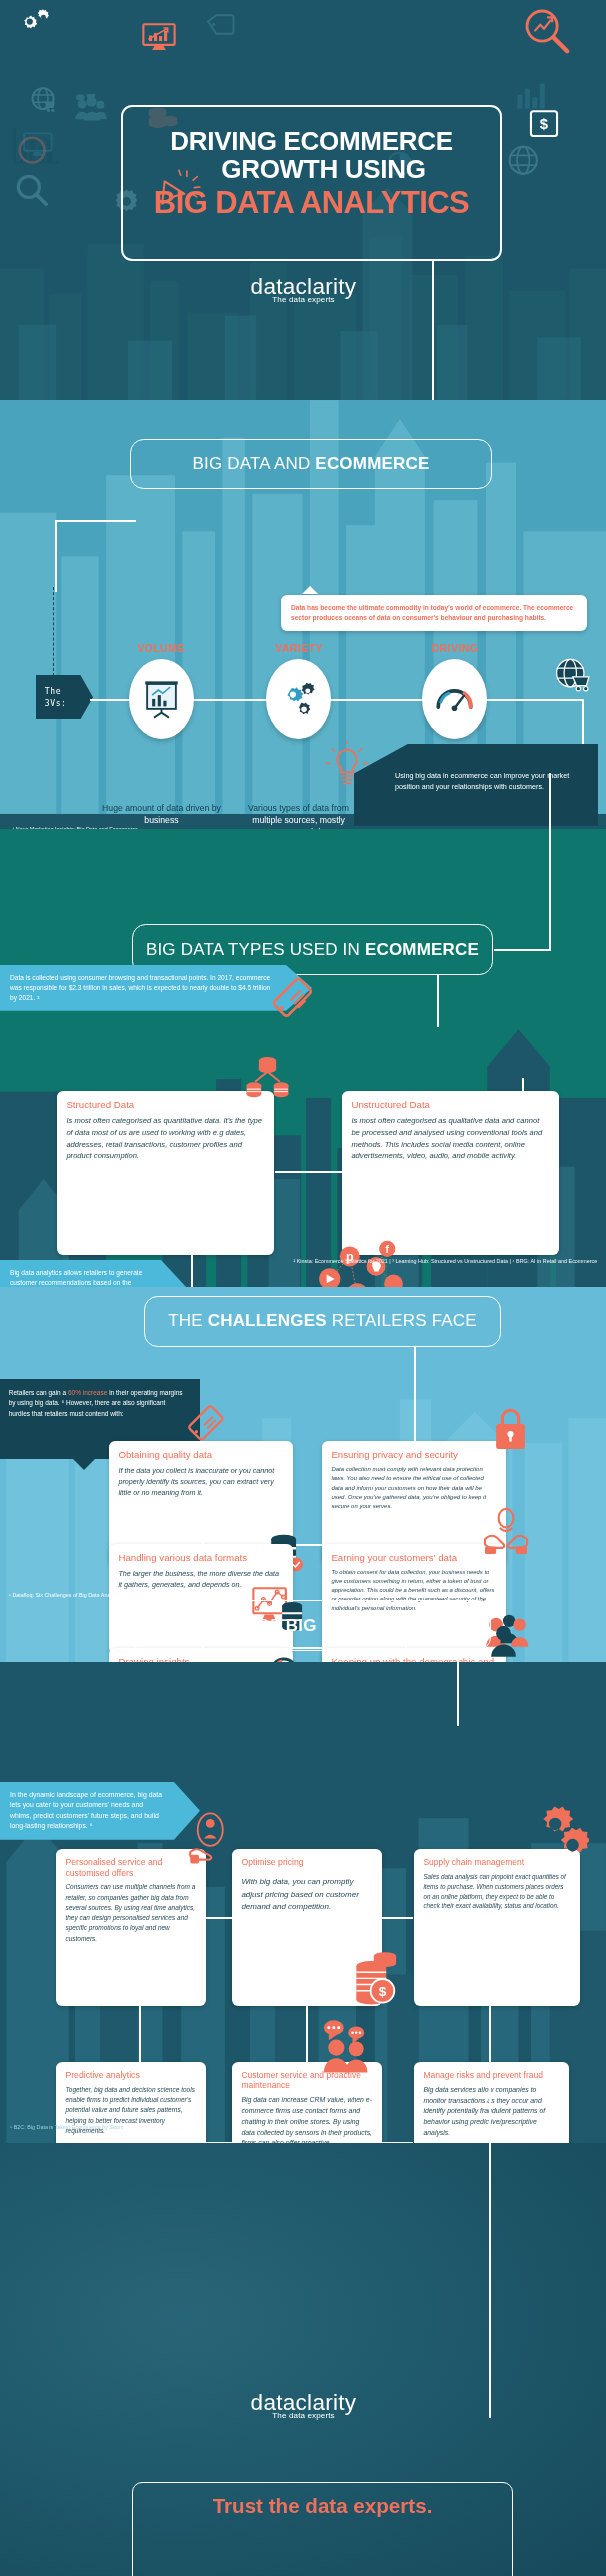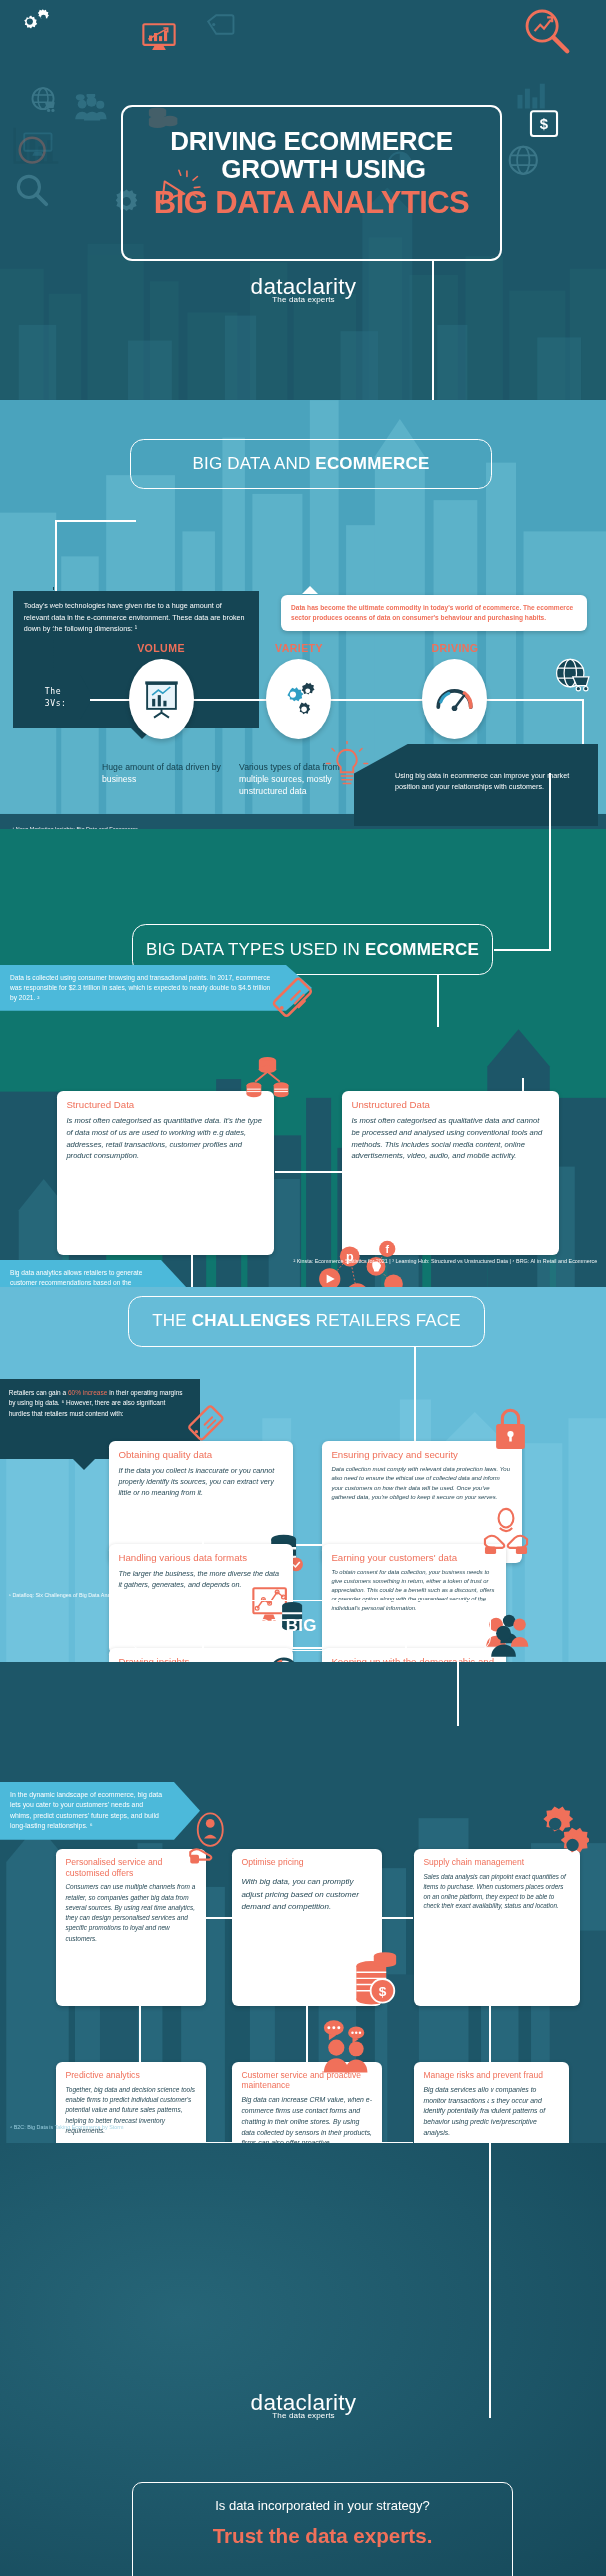--- a/index.html
+++ b/index.html
@@ -74,21 +74,21 @@
     text-align:center; box-shadow:0 1.9px 5px rgba(0,0,0,.2);
   }
   .stat-num { color:#f0705a; font-weight:800; font-size:24px; line-height:1; letter-spacing:-0.6px; }
   .stat-txt { color:#2a5565; font-size:5.4px; line-height:1.32; margin-top:2.5px; padding:0 5px; }
 
   .vcircle {
     position:absolute; width:65px; height:80px; background:#fff; border-radius:50%;
     display:flex; align-items:center; justify-content:center; box-shadow:0 2.5px 5.6px rgba(0,0,0,.2);
   }
   .vlabel { position:absolute; color:#f0705a; font-size:10.6px; font-weight:800; letter-spacing:0.4px; text-align:center; width:100px;}
-  .vdesc  { position:absolute; width:119px; color:#14414f; font-size:8.7px; line-height:1.38; }
+  .vdesc  { position:absolute; width:119px; text-align:center; color:#14414f; font-size:8.7px; line-height:1.38;margin-top:41px; }
   .vdesc b { color:#fff; font-weight:400; }
 
   .threevs {
     position:absolute; background:#154554; color:#fff;
     font-family:"DejaVu Sans Mono", monospace; font-size:8.1px; line-height:1.5;
     padding:10px 8.7px; letter-spacing:0.6px;
     clip-path: polygon(0 0, 78% 0, 100% 50%, 78% 100%, 0 100%);
     width:57px;
   }
 
@@ -286,23 +286,20 @@
     </svg>
 
     <div class="pill" style="left:130px;top:39px;width:362px;height:50px;">
       <div class="t">
         <span>BIG DATA AND </span><b>ECOMMERCE</b>
       </div>
     </div>
     <div class="ln h" style="left:55px;top:120px;width:81px"></div>
     <div class="ln v" style="left:55px;top:120px;height:72px"></div>
 
-    <div class="navybox tail" style="left:12.5px;top:191px;width:246px;height:137px">
-      <span>Today's web technologies have given rise to a huge amount of relevant data in the e-commerce environment. These data are broken down by the following dimensions: ¹</span>
-    </div>
 
     <div class="bubble" style="left:281px;top:195px;width:306px;">
       <span>Data has become the ultimate commodity in today's world of ecommerce. The ecommerce sector produces oceans of data on consumer's behaviour and purchasing habits.</span>
     </div>
     <svg style="position:absolute;left:554px;top:257px" width="40" height="36" viewBox="0 0 64 58">
       <circle cx="26" cy="26" r="22" fill="#154554"></circle>
       <g stroke="#ffffff" stroke-width="2" fill="none">
           <ellipse cx="26" cy="26" rx="10" ry="22"></ellipse>
           <path d="M5 18h42M5 34h42"></path>
           <circle cx="26" cy="26" r="22"></circle>
@@ -534,21 +531,21 @@
           <rect x="420" y="210" width="46" height="390"></rect>
         <rect x="540" y="270" width="80" height="330"></rect>
           <rect x="640" y="180" width="50" height="420"></rect>
         <polygon points="760,200 820,260 820,600 700,600 700,260"></polygon>
         <rect x="840" y="250" width="60" height="350"></rect>
           <rect x="910" y="210" width="60" height="390"></rect>
       </g>
     </svg>
 
     <div class="ln v" style="left:191px;top:-50px;height:50px"></div>
-    <div class="pill" style="left:128px;top:8.7px;width:357px;height:51px;">
+    <div class="pill" style="left:144px;top:8.7px;width:357px;height:51px;">
       <div class="t">
         <span>THE </span><b>CHALLENGES</b><span> RETAILERS FACE</span>
       </div>
     </div>
     <div class="ln v" style="left:414px;top:60px;height:96px"></div>
 
     <div class="navybox" style="left:-2.5px;top:92px;width:202px;height:80px;font-size:6.5px">
       <span>Retailers can gain a </span><span class="coral">60% increase</span><span> in their operating margins by using big data. ⁵ However, there are also significant hurdles that retailers must contend with:</span>
       <div style="position:absolute;left:75px;bottom:-11.2px;border-left:11.2px solid transparent;border-right:11.2px solid transparent;border-top:11.2px solid #154554"></div>
     </div>
@@ -559,21 +556,21 @@
           <path d="M28 33 l12 -12"></path>
           <path d="M33 38 l12 -12"></path>
           <path d="M38 43 l9 -9"></path>
         </g>
     </svg>
 
     <div class="card" style="left:109px;top:154px;width:184px;height:122px">
       <h4>Obtaining quality data</h4>
       <p style="font-size:7.2px;line-height:1.55">If the data you collect is inaccurate or you cannot properly identify its sources, you can extract very little or no meaning from it.</p>
     </div>
-    <div class="card" style="left:322px;top:154px;width:200px;height:122px">
+    <div class="card" style="left:322px;top:154px;width:184px;height:122px">
       <h4>Ensuring privacy and security</h4>
       <p style="font-size:6px;line-height:1.55">Data collection must comply with relevant data protection laws. You also need to ensure the ethical use of collected data and inform your customers on how their data will be used. Once you've gathered data, you're obliged to keep it secure on your serves.</p>
     </div>
     <div class="ln h" style="left:292px;top:257px;width:30px"></div>
     <svg style="position:absolute;left:265px;top:245px" width="41" height="50" viewBox="0 0 66 80">
       <g fill="#154554">
           <ellipse cx="30" cy="12" rx="20" ry="8"></ellipse>
           <rect x="10" y="12" width="40" height="40"></rect>
           <ellipse cx="30" cy="52" rx="20" ry="8"></ellipse>
         </g>
@@ -796,20 +793,19 @@
 
   <div class="band band-footer">
     <div class="ln v" style="left:489px;top:-62px;height:337px"></div>
 
     <div class="logo" style="left:241px;top:247px;width:125px">
       <div class="l1">dataclarity</div>
       <div class="l2">The data experts</div>
     </div>
 
     <div class="cta" style="left:132px;top:339px;width:381px;height:105px">
-      <div class="q">Is data incorporated in your strategy?</div>
       <div class="a">Trust the data experts.</div>
     </div>
 
   </div>
 
 </div>
 
 
 </body></html>

